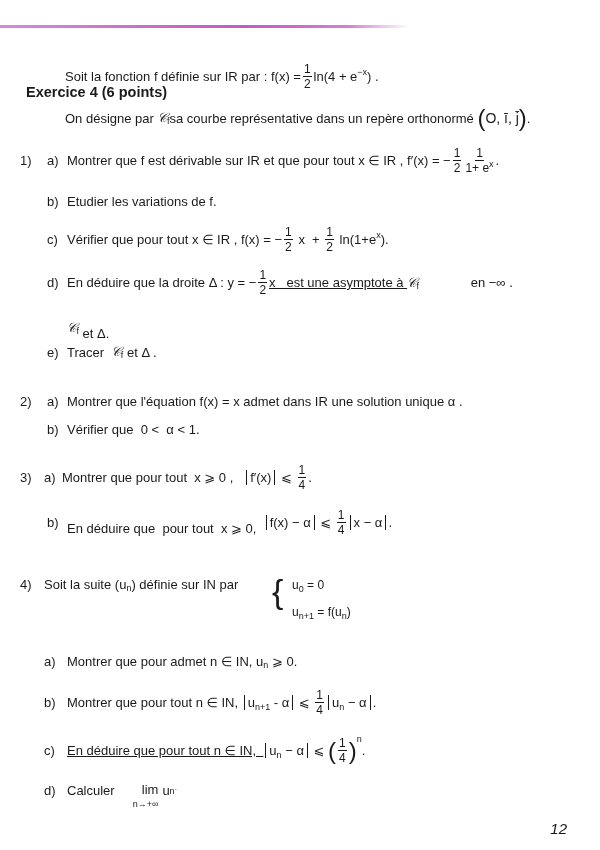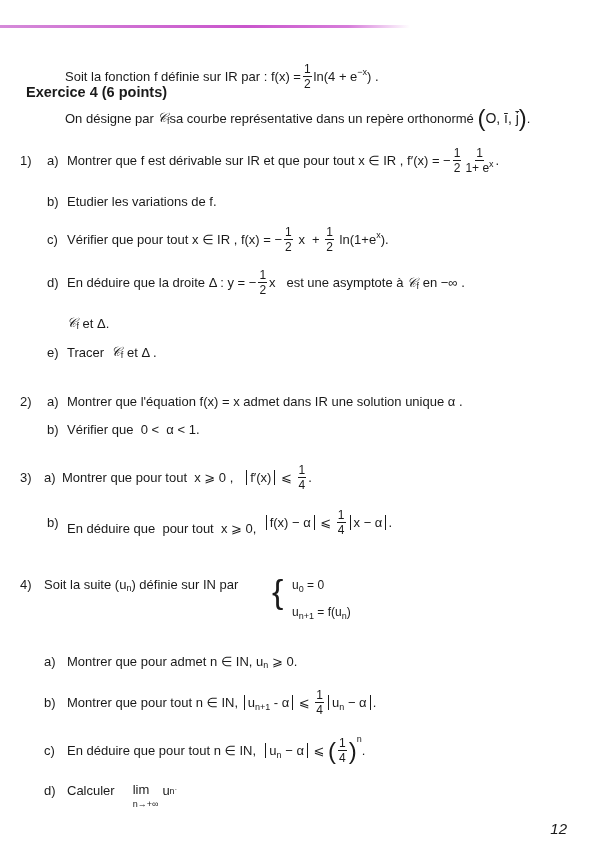--- a/index.html
+++ b/index.html
@@ -13,21 +13,21 @@
   .lbl { display:inline-block; }
   .frac { display:inline-flex; flex-direction:column; align-items:center; vertical-align:middle; line-height:1; margin:0 2px; font-size:12px; }
   .frac .n { padding:0 1px 1px; border-bottom:1px solid #1a1a1a; }
   .frac .d { padding-top:1px; }
   .sup { font-size:9px; position:relative; top:-5px; }
   .sub { font-size:9px; position:relative; top:3px; }
   .script { font-family:"DejaVu Serif", serif; font-style:italic; }
   .bigparen { font-size:24px; font-weight:300; line-height:1; }
   .brace { font-size:34px; font-weight:200; line-height:1; }
   .abs { display:inline-block; border-left:1px solid #1a1a1a; border-right:1px solid #1a1a1a; padding:0 3px; margin:0 2px; }
-  .lim { display:inline-flex; flex-direction:column; align-items:flex-start; line-height:1; vertical-align:top; }
+  .lim { display:inline-flex; flex-direction:column; align-items:flex-end; line-height:1; vertical-align:top; }
   .lim .sub2 { font-size:9px; margin-top:4px; }
   .pageno { position:absolute; right:33px; top:820px; font-size:15px;font-style:italic; }
   .sys { position:absolute; }
 </style>
 </head>
 <body>
 
 <div class="topline"></div>
 
 <div class="line title" style="left:26px; top:37px;margin-top:47px;">
@@ -88,30 +88,30 @@
     <span>).</span>
 </div>
 
 <div class="line" style="left:47px; top:269px;">
   <span class="lbl" style="width:20px;">d)</span>
   <span>En déduire  que la droite Δ : y = −</span>
   <span class="frac">
       <span class="n">1</span>
       <span class="d">2</span>
     </span>
-  <span style="white-space:pre;">x   est une asymptote à </span>
+  <span style="white-space:pre;text-decoration:underline;">x   est une asymptote à </span>
   <span class="script">𝒞</span>
     <span class="sub">f</span>
-  <span style="white-space:pre;"> en −∞ .</span>
+  <span style="white-space:pre;padding-left:48px;"> en −∞ .</span>
 </div>
 
 <div class="line" style="left:67px; top:315px;">
   <span class="script">𝒞</span>
     <span class="sub">f</span>
-  <span style="white-space:pre;"> et Δ.</span>
+  <span style="white-space:pre;margin-top:11px;"> et Δ.</span>
 </div>
 
 <div class="line" style="left:47px; top:344px;">
   <span class="lbl" style="width:20px;">e)</span>
   <span style="white-space:pre;">Tracer  </span>
   <span class="script">𝒞</span>
     <span class="sub">f</span>
   <span style="white-space:pre;"> et Δ .</span>
 </div>
 
@@ -184,21 +184,21 @@
   <span class="frac">
       <span class="n">1</span>
       <span class="d">4</span>
     </span>
   <span class="abs"><span>u</span><span class="sub">n</span><span style="white-space:pre;"> − α</span></span>
   <span>.</span>
 </div>
 
 <div class="line" style="left:44px; top:737px;">
   <span class="lbl" style="width:23px;">c)</span>
-  <span style="white-space:pre;">En déduire que pour tout n ∈ IN,  </span>
+  <span style="white-space:pre;text-decoration:underline;">En déduire que pour tout n ∈ IN,  </span>
   <span class="abs"><span>u</span><span class="sub">n</span><span style="white-space:pre;"> − α</span></span>
   <span style="white-space:pre;"> ⩽ </span>
   <span class="bigparen">(</span>
     <span class="frac">
       <span class="n">1</span>
       <span class="d">4</span>
     </span>
     <span class="bigparen">)</span>
     <span class="sup" style="top:-12px;">n</span>
   <span>.</span>

